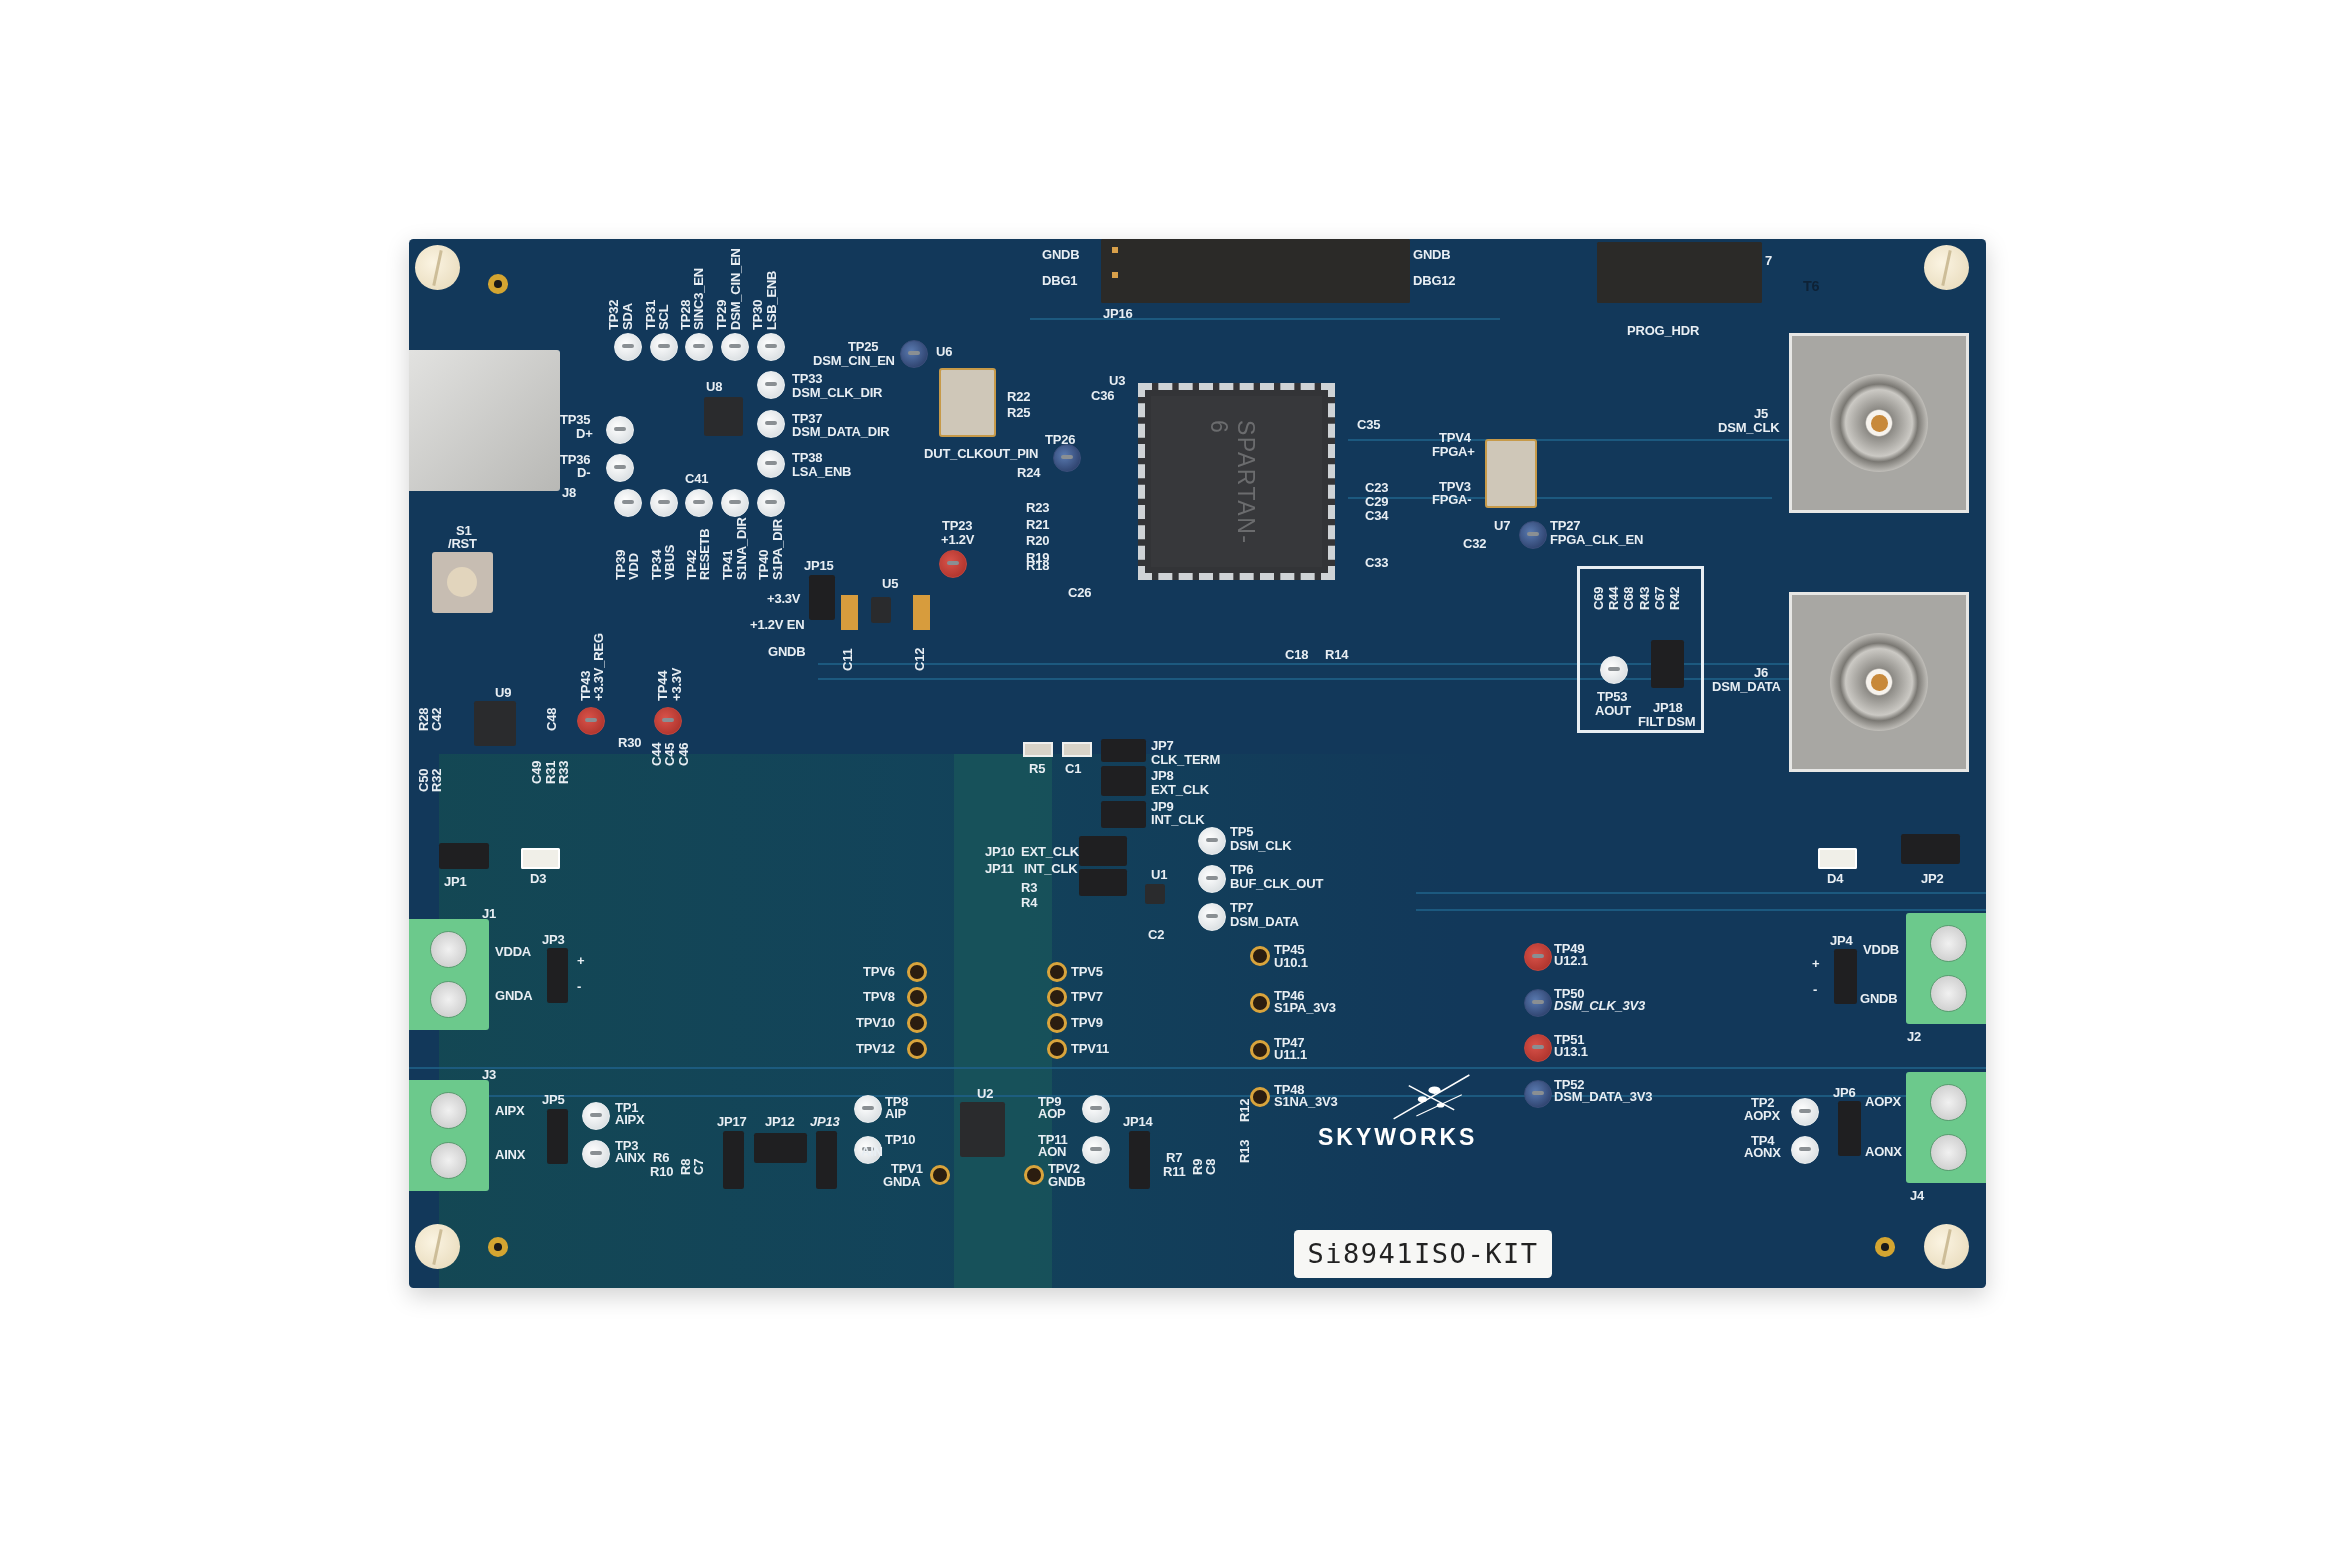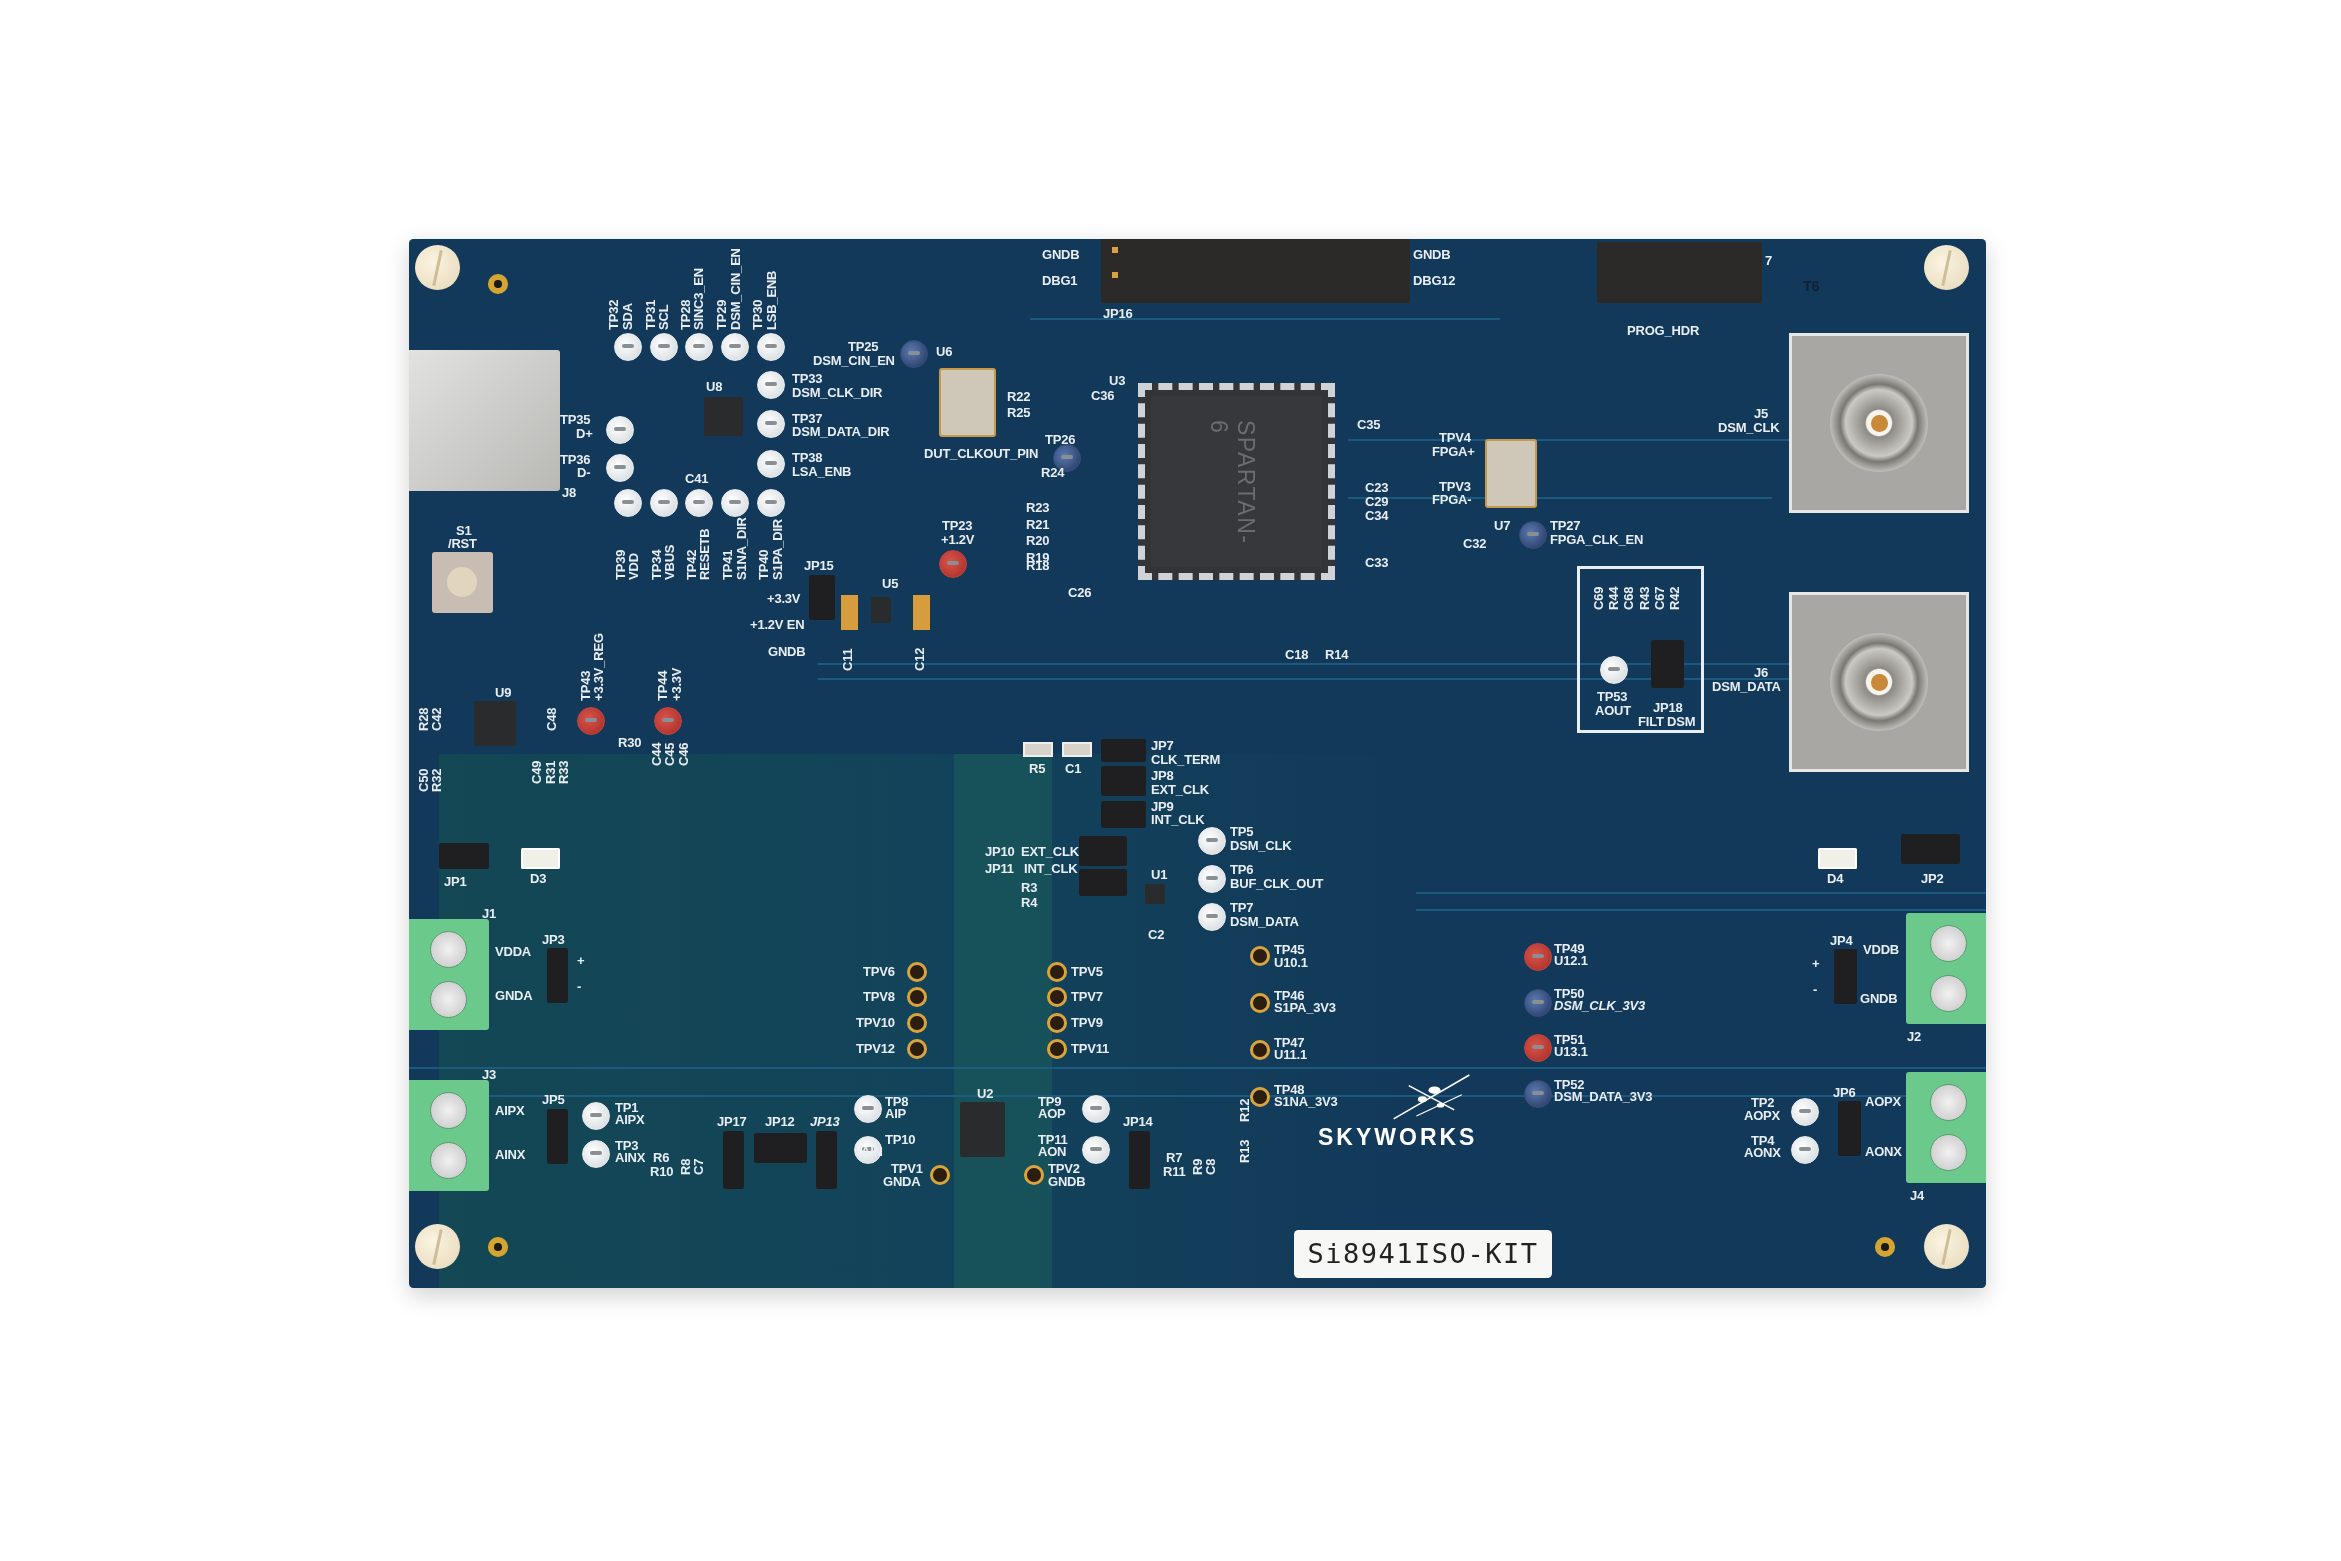--- a/index.html
+++ b/index.html
@@ -143,21 +143,21 @@
   <div class="tp blue" style="left:491px;top:101px;"></div>
   <span class="lbl" style="left:439px;top:101px;">TP25</span>
   <span class="lbl" style="left:404px;top:115px;">DSM_CIN_EN</span>
   <span class="lbl" style="left:527px;top:106px;">U6</span>
   <div class="osc" style="left:530px;top:129px;width:53px;height:65px;"></div>
   <span class="lbl" style="left:515px;top:208px;">DUT_CLKOUT_PIN</span>
   <span class="lbl" style="left:598px;top:151px;">R22</span>
   <span class="lbl" style="left:598px;top:167px;">R25</span>
   <span class="lbl" style="left:636px;top:194px;">TP26</span>
   <div class="tp blue" style="left:644px;top:205px;"></div>
-  <span class="lbl" style="left:632px;top:227px;text-align:right;">R24</span>
+  <span class="lbl" style="left:608px;top:227px;text-align:right;">R24</span>
 
   <div class="fpga">
       <div class="fpga-inner"></div>
       <span class="fpga-txt">SPARTAN-6</span>
     </div>
   <span class="lbl" style="left:700px;top:135px;">U3</span>
   <span class="lbl" style="left:617px;top:262px;">R23</span>
   <span class="lbl" style="left:617px;top:279px;">R21</span>
   <span class="lbl" style="left:617px;top:295px;">R20</span>
   <span class="lbl" style="left:617px;top:312px;">R19</span>

